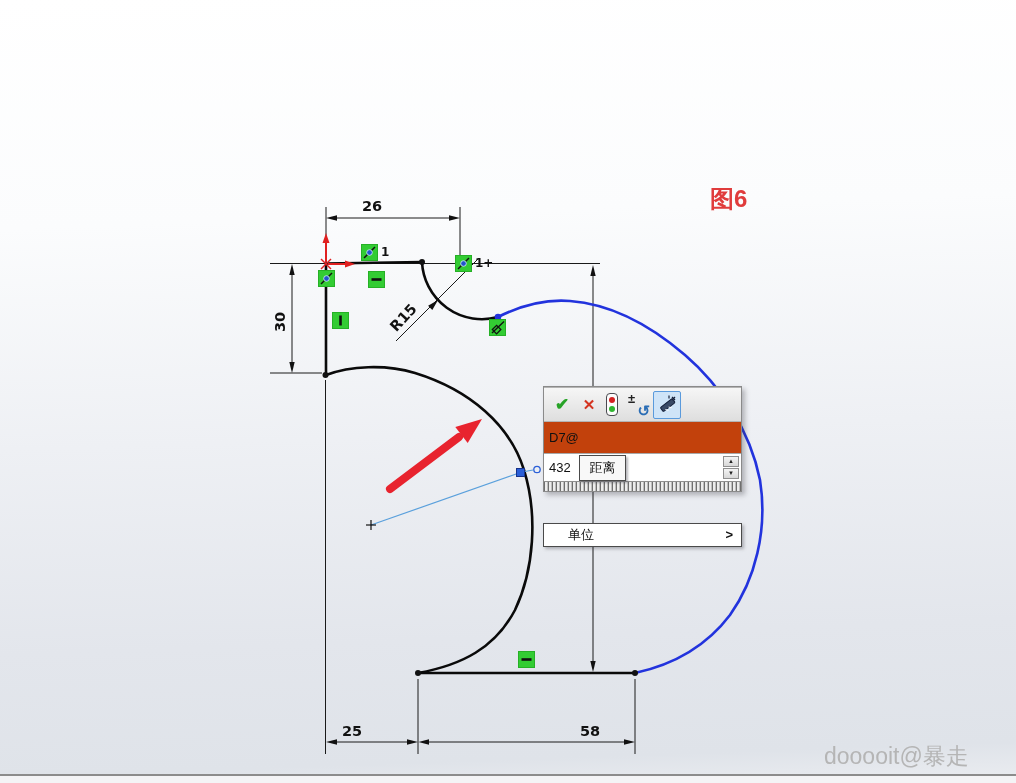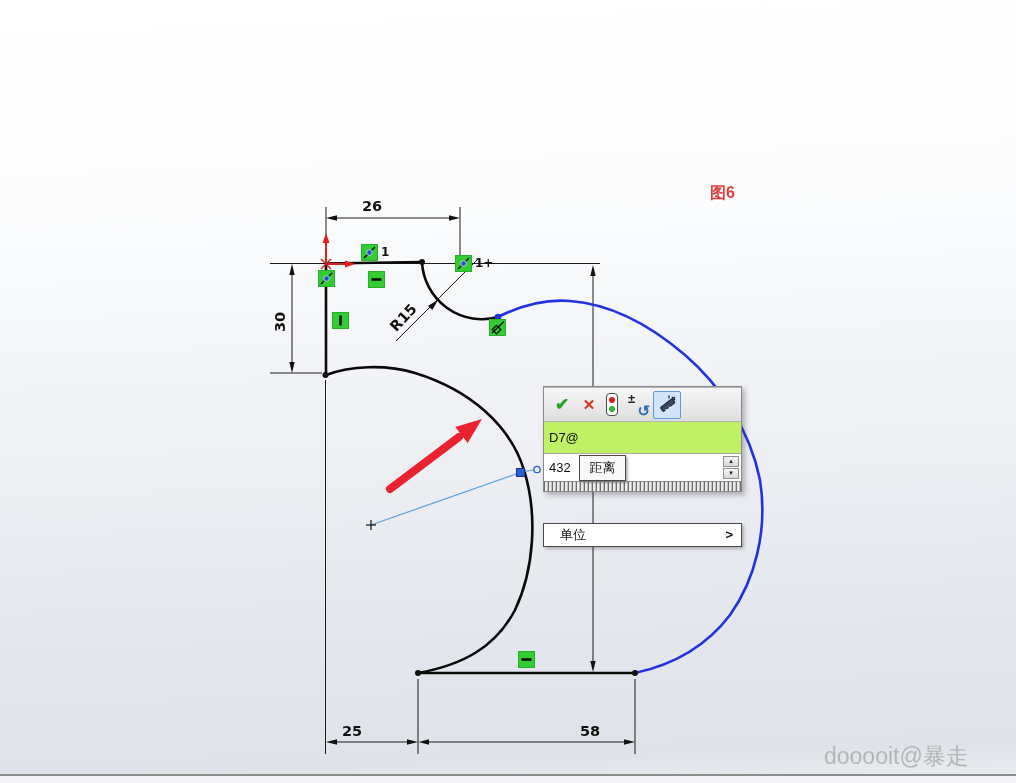--- a/index.html
+++ b/index.html
@@ -24,38 +24,38 @@
   #btn-cancel{left:33px;width:24px;color:#d43420;font-size:15px;font-weight:700;}
   #btn-rebuild{left:60px;width:16px;}
   .traffic{width:10px;height:21px;border:1.5px solid #4a4a50;border-radius:4px;background:#fcfcfc;
      display:flex;flex-direction:column;align-items:center;justify-content:space-evenly;}
   .traffic .dot{width:6px;height:6px;border-radius:50%;}
   #btn-restore{left:82px;width:24px;}
   .restore-wrap{position:relative;width:22px;height:22px;}
   .restore-wrap .pm{position:absolute;left:1px;top:-3px;font-size:13px;font-weight:700;color:#222;}
   .restore-wrap .arr{position:absolute;right:-1px;bottom:-4px;font-size:15px;font-weight:700;color:#2a6db5;}
   #btn-spin{left:109px;width:26px;height:26px;top:3px;background:#cfe4f8;border:1px solid #5a9adc;border-radius:2px;}
-  #dlg-name-row{height:31px;line-height:31px;background:#bef264;border-bottom:1px solid #a8a8a8;
+  #dlg-name-row{height:31px;line-height:31px;background:#c2410c;border-bottom:1px solid #a8a8a8;
      font-size:13px;color:#111;padding-left:5px;}
   #dlg-value-row{height:27px;line-height:27px;background:#fff;position:relative;
      font-size:13px;color:#111;padding-left:5px;}
   #spinner{position:absolute;right:2px;top:2px;width:16px;height:23px;display:flex;flex-direction:column;gap:1px;}
   #spinner div{flex:1;background:linear-gradient(#f4f4f4,#d8d8d8);border:1px solid #8f8f8f;
      font-size:6px;line-height:9px;text-align:center;color:#222;}
   #thumbwheel{height:9px;border-top:1px solid #8f8f8f;
      background:repeating-linear-gradient(90deg,#6f6f6f 0 1px,#ececec 1px 3px,#bdbdbd 3px 4px);}
   #units-bar{position:absolute;left:543px;top:523px;width:197px;height:22px;z-index:10;
      border:1px solid #4a4a4a;background:#fff;box-shadow:2px 2px 3px rgba(60,60,70,.35);
      font-size:13px;line-height:22px;color:#111;}
-  #units-label{padding-left:16px;font-family:Liberation Mono, monospace;}
+  #units-label{padding-left:24px;font-family:Liberation Mono, monospace;}
   #units-expander{position:absolute;right:8px;top:0;font-weight:600;}
   #dim-tooltip{position:absolute;left:579px;top:455px;width:45px;height:24px;z-index:11;
      background:#f8f8f8;border:1px solid #4a4a4a;box-shadow:2px 2px 2px rgba(80,80,90,.4);
      font-size:13px;color:#111;text-align:center;line-height:24px;}
-  #figure-label{position:absolute;left:710px;top:183px;z-index:3;font-size:16px;font-weight:600;
+  #figure-label{position:absolute;left:710px;top:183px;z-index:3;font-size:24px;font-weight:600;
      color:var(--figure-red,#e03c3c);}
   #watermark{position:absolute;left:824px;top:741px;z-index:3;font-size:23px;
      color:var(--watermark-gray,#b5b5b5);}
   #bottom-divider{position:absolute;left:0;top:774px;width:1016px;height:2px;background:#8c8c8c;z-index:3;}
   #bottom-strip{position:absolute;left:0;top:776px;width:1016px;height:7px;background:#f4f4f6;z-index:3;}
 </style>
 </head>
 <body>
 
 <div id="stage">

